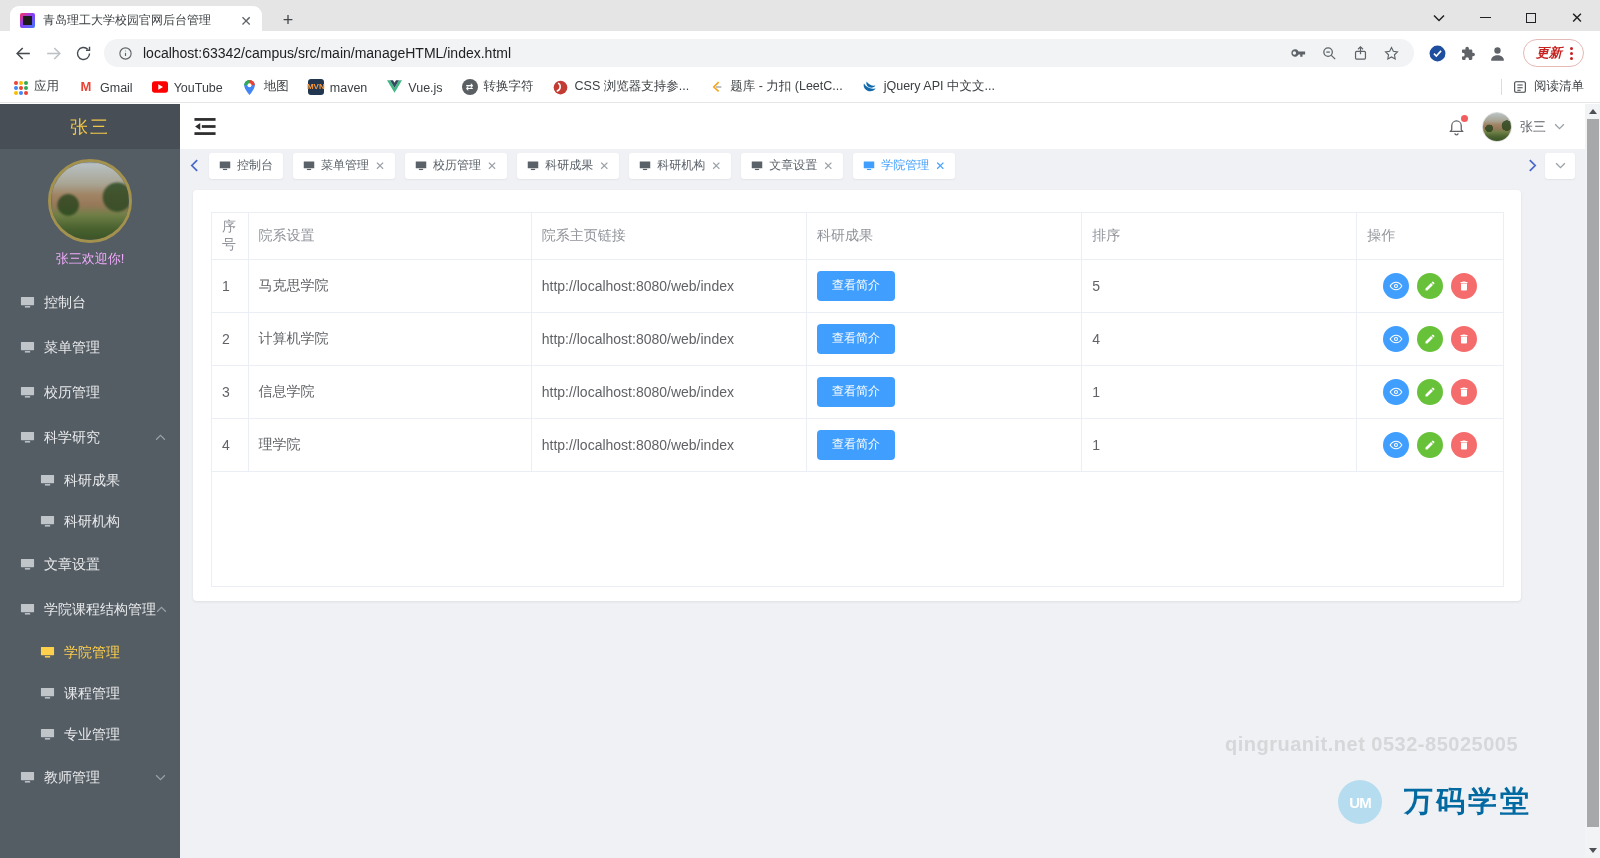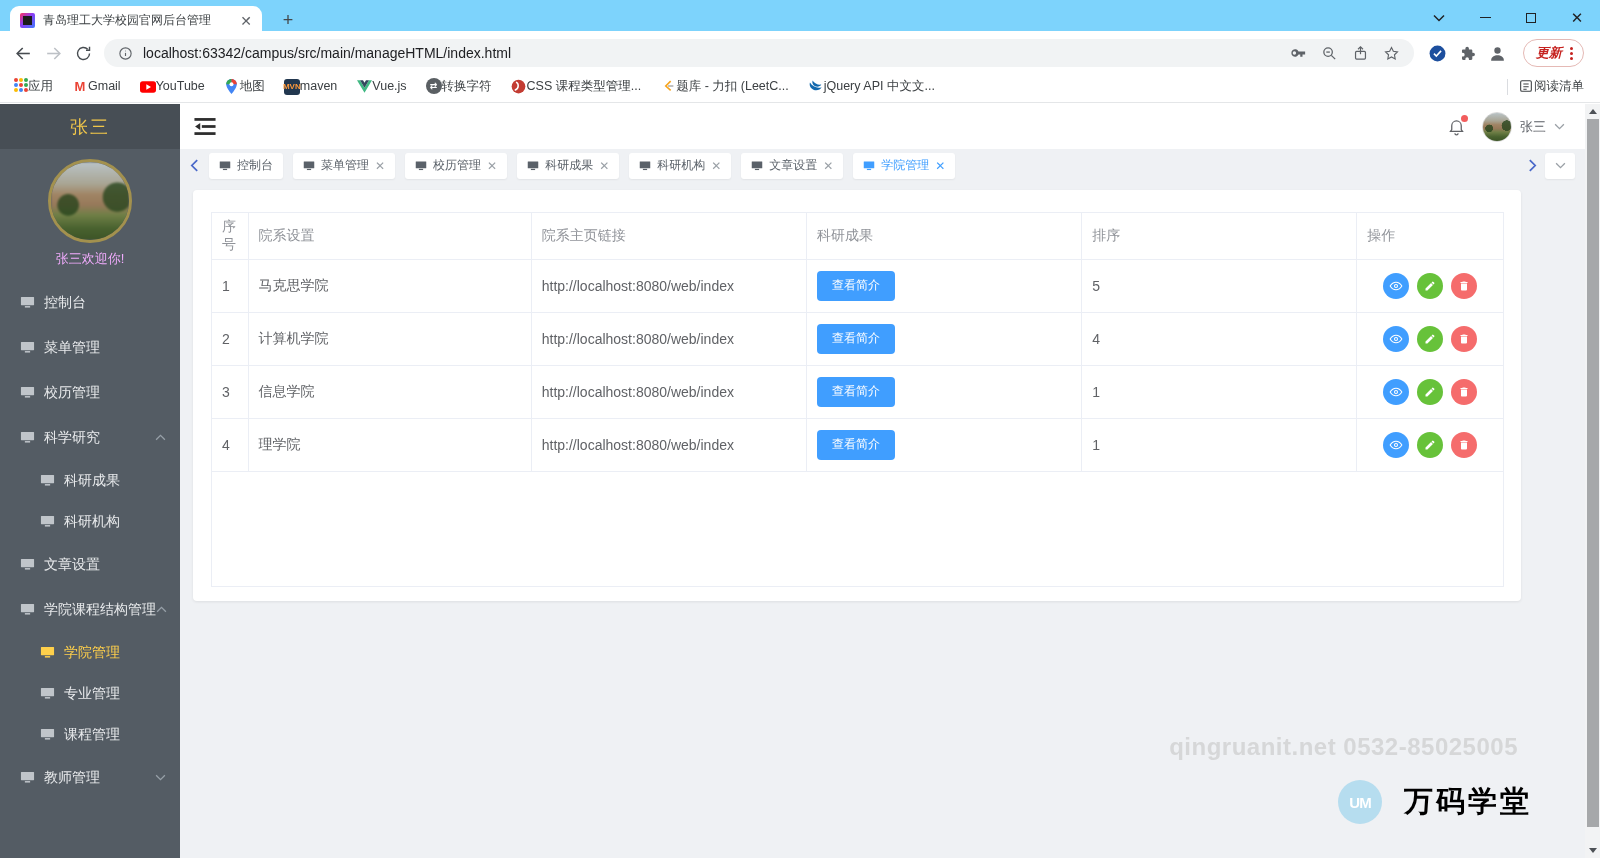--- a/index.html
+++ b/index.html
@@ -1,21 +1,21 @@
 <!DOCTYPE html>
 <html><head>
 <meta charset="utf-8">
 <style>
   * { box-sizing: border-box; margin: 0; padding: 0; }
   html,body { width:1600px; height:858px; overflow:hidden; font-family:"Liberation Sans","DejaVu Sans",sans-serif; background:#fff; }
   body { position:relative; }
   svg { display:block; }
 
   
-  .titlebar { position:absolute; top:0; left:0; right:0; height:31px; background:#7dd3fc; }
+  .titlebar { position:absolute; top:0; left:0; right:0; height:31px; background:#e5e5e5; }
   .browser-tab { position:absolute; left:10px; top:6px; width:252px; height:29px; background:#fff; border-radius:9px 9px 0 0; display:flex; align-items:center; gap:8px; padding:0 8px 0 10px; }
   .favicon { width:15px; height:15px; border-radius:2px; background:linear-gradient(135deg,#fe315d 0%,#8a3df5 45%,#3f7bfd 100%); position:relative; flex:0 0 15px; }
   .favicon::after { content:""; position:absolute; inset:3px; background:#1b1b1b; }
   .tab-title { font-size:12px; color:#3c4043; white-space:nowrap; overflow:hidden; text-overflow:ellipsis; flex:1; }
   .tab-close { font-size:14px; color:#5f6368; line-height:1; padding:0 2px; cursor:pointer; }
   .new-tab { position:absolute; left:276px; top:9px; font-size:18px; color:#44474a; line-height:22px; width:24px; text-align:center; cursor:pointer; }
   .win-controls { position:absolute; right:0; top:0; height:35px; display:flex; align-items:center; }
   .win-btn { width:46px; height:35px; display:flex; align-items:center; justify-content:center; color:#202124; cursor:pointer; }
   .win-max { }
   .win-max .box { width:10px; height:10px; border:1.2px solid #202124; }
@@ -29,21 +29,21 @@
   .url-text { font-size:14px; color:#202124; white-space:nowrap; overflow:hidden; }
   .omni-right { margin-left:auto; display:flex; align-items:center; gap:14px; }
   .ext-cluster { display:flex; align-items:center; gap:12px; padding:0 8px; flex:0 0 auto;font-style:italic; }
   .update-pill { display:flex; align-items:center; gap:8px; border:1px solid #e5b9b5; border-radius:14px; padding:4px 10px 4px 12px; margin-left:4px; cursor:pointer; flex:0 0 auto; }
   .update-text { color:#c5221f; font-size:13px; font-weight:bold; }
   .kebab { display:flex; flex-direction:column; gap:2px; }
   .kebab i { width:3px; height:3px; border-radius:50%; background:#c5221f; }
 
   
   .bookmarks { position:absolute; top:71px; left:0; right:0; height:32px; background:#fff; border-bottom:1px solid #e4e6e8; display:flex; align-items:center; padding:0 14px; gap:19px; }
-  .bm-item { display:flex; align-items:flex-start; font-size:12.5px; color:#3c4043; white-space:nowrap; cursor:pointer; }
+  .bm-item { display:flex; align-items:flex-end; gap:6px; font-size:12.5px; color:#3c4043; white-space:nowrap; cursor:pointer; }
   .apps-grid { display:grid; grid-template-columns:repeat(3,4px); grid-gap:1px; }
   .apps-grid i { width:4px; height:4px; border-radius:50%; }
   .bm-right { margin-left:auto; display:flex; align-items:center; gap:10px; padding-right:2px; }
   .bm-divider { width:1px; height:16px; background:#dadce0; }
   .fav16 { width:16px; height:16px; display:flex; align-items:center; justify-content:center; font-weight:bold; flex:0 0 auto; }
 
   
   .app { position:absolute; top:104px; left:0; right:15px; bottom:0; background:#eff1f4; }
 
   
@@ -92,24 +92,24 @@
   .table-wrap { border:1px solid #ebeef5; height:375px; overflow:hidden; background:#fff; }
   table.data { width:100%; border-collapse:collapse; table-layout:fixed; }
   table.data th { height:46px; font-size:14px; font-weight:500; color:#909399; text-align:left; padding:0 10px; border-bottom:1px solid #ebeef5; border-right:1px solid #ebeef5; }
   table.data td { height:53px; font-size:14px; color:#606266; padding:0 10px; border-bottom:1px solid #ebeef5; border-right:1px solid #ebeef5; background:#fff; }
   table.data th:last-child, table.data td:last-child { border-right:none; }
   th.center, td.center { text-align:center; }
   .btn-intro { background:#409eff; color:#fff; border:none; border-radius:4px; font-size:12px; padding:0 15px; height:30px; cursor:pointer; font-family:inherit; }
   .circle-btn { width:26px; height:26px; border-radius:50%; border:none; display:inline-flex; align-items:center; justify-content:center; margin:0 4px; cursor:pointer; vertical-align:middle; }
   .cb-view { background:#409eff; } .cb-edit { background:#67c23a; } .cb-del { background:#f56c6c; }
 
-  .wm-text { position:absolute; right:67px; top:551px; font-size:24px; font-weight:bold; color:#d6d7d8; letter-spacing:0.5px; }
+  .wm-text { position:absolute; right:67px; top:551px; font-size:20px; font-weight:bold; color:#d6d7d8; letter-spacing:0.5px; }
   .wm-brand { position:absolute; right:53px; top:598px; display:flex; align-items:center; gap:22px; }
   .wm-circle { width:44px; height:44px; border-radius:50%; background:#b6ddef; color:#fff; display:flex; align-items:center; justify-content:center; font-size:15px; font-weight:bold; letter-spacing:-1px; }
-  .wm-name { font-size:29px; font-weight:bold; color:#000000; letter-spacing:3px; }
+  .wm-name { font-size:29px; font-weight:bold; color:#0369a1; letter-spacing:3px; }
 
   
   .scrollbar { position:absolute; top:104px; right:0; bottom:0; width:15px; background:#f2f3f4; }
   .sb-arrow { position:absolute; left:0; width:15px; height:15px; display:flex; align-items:center; justify-content:center; }
   .sb-arrow.up { top:0; } .sb-arrow.down { bottom:0; }
   .tri-up { width:0; height:0; border-left:4px solid transparent; border-right:4px solid transparent; border-bottom:5px solid #4d5156; }
   .tri-down { width:0; height:0; border-left:4px solid transparent; border-right:4px solid transparent; border-top:5px solid #4d5156; }
   .sb-thumb { position:absolute; left:1.5px; width:12px; top:15px; height:708px; background:#a6a8aa; }
 </style>
 </head>
@@ -263,21 +263,21 @@
         <span class="fav16" style="background:#5a5f63;border-radius:50%;color:#fff;font-size:9px;">⇄</span>
         <span>转换字符</span>
       </span>
       <span class="bm-item">
         <span class="fav16">
           <svg width="15" height="15" viewBox="0 0 24 24">
             <circle cx="12" cy="12" r="11" fill="#c33c33"></circle>
             <path d="M8 5c5 2 5 11-2 13" stroke="#fff" stroke-width="2.4" fill="none"></path>
           </svg>
         </span>
-        <span>CSS 课程类型管理...</span>
+        <span>CSS 浏览器支持参...</span>
       </span>
       <span class="bm-item">
         <span class="fav16">
           <svg width="13" height="14" viewBox="0 0 24 24" fill="none">
             <path d="M16 3L7 12l9 8" stroke="#f7a41d" stroke-width="3"></path>
             <path d="M11 12h10" stroke="#a7a7a7" stroke-width="2.6"></path>
           </svg>
         </span>
         <span>题库 - 力扣 (LeetC...</span>
       </span>
@@ -403,30 +403,30 @@
           </span>
           <span class="mi-label">学院管理</span>
         </div>
         <div class="menu-item l2">
           <span class="mi-icon">
             <svg width="100%" height="100%" viewBox="0 0 16 16">
               <path fill="currentColor" d="M1.5 2h13c.3 0 .5.2.5.5v8c0 .3-.2.5-.5.5h-13c-.3 0-.5-.2-.5-.5v-8c0-.3.2-.5.5-.5z"></path>
               <rect x="5.2" y="11.8" width="5.6" height="1.6" fill="currentColor"></rect>
             </svg>
           </span>
+          <span class="mi-label">课程管理</span>
+        </div>
+        <div class="menu-item l2">
+          <span class="mi-icon">
+            <svg width="100%" height="100%" viewBox="0 0 16 16">
+              <path fill="currentColor" d="M1.5 2h13c.3 0 .5.2.5.5v8c0 .3-.2.5-.5.5h-13c-.3 0-.5-.2-.5-.5v-8c0-.3.2-.5.5-.5z"></path>
+              <rect x="5.2" y="11.8" width="5.6" height="1.6" fill="currentColor"></rect>
+            </svg>
+          </span>
           <span class="mi-label">专业管理</span>
-        </div>
-        <div class="menu-item l2">
-          <span class="mi-icon">
-            <svg width="100%" height="100%" viewBox="0 0 16 16">
-              <path fill="currentColor" d="M1.5 2h13c.3 0 .5.2.5.5v8c0 .3-.2.5-.5.5h-13c-.3 0-.5-.2-.5-.5v-8c0-.3.2-.5.5-.5z"></path>
-              <rect x="5.2" y="11.8" width="5.6" height="1.6" fill="currentColor"></rect>
-            </svg>
-          </span>
-          <span class="mi-label">课程管理</span>
         </div>
         <div class="menu-item">
           <span class="mi-icon">
             <svg width="100%" height="100%" viewBox="0 0 16 16">
               <path fill="currentColor" d="M1.5 2h13c.3 0 .5.2.5.5v8c0 .3-.2.5-.5.5h-13c-.3 0-.5-.2-.5-.5v-8c0-.3.2-.5.5-.5z"></path>
               <rect x="5.2" y="11.8" width="5.6" height="1.6" fill="currentColor"></rect>
             </svg>
           </span>
           <span class="mi-label">教师管理</span>
           <span class="mi-caret">

